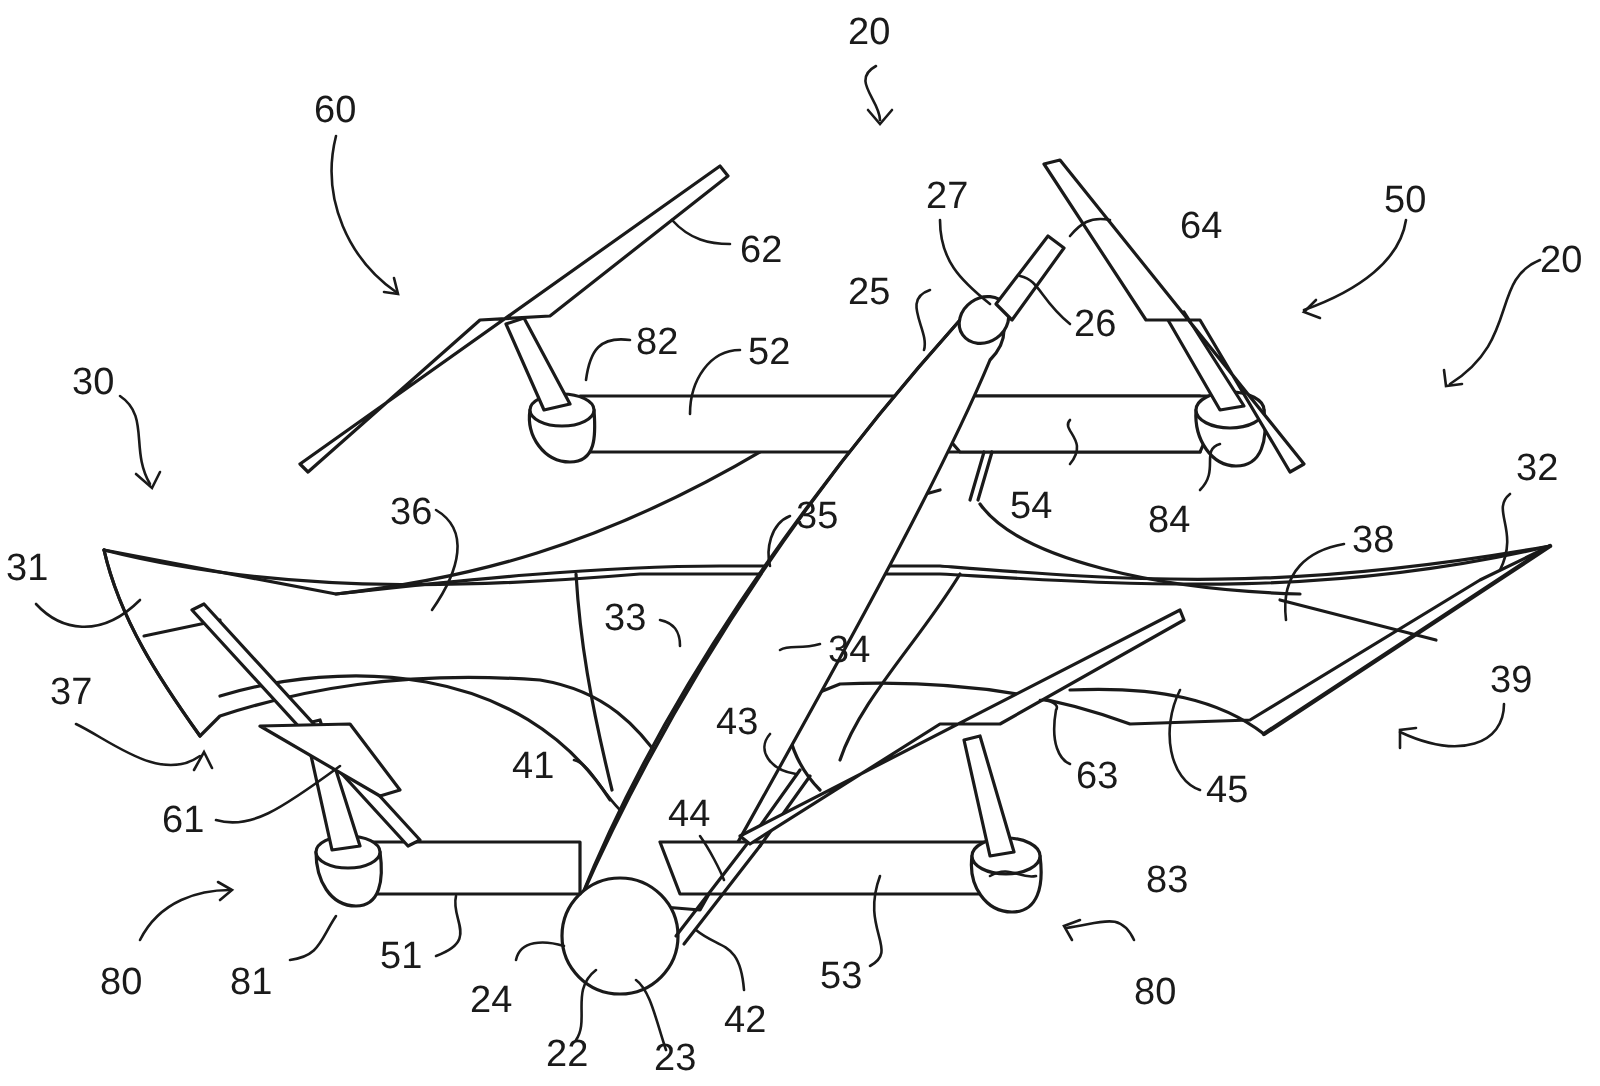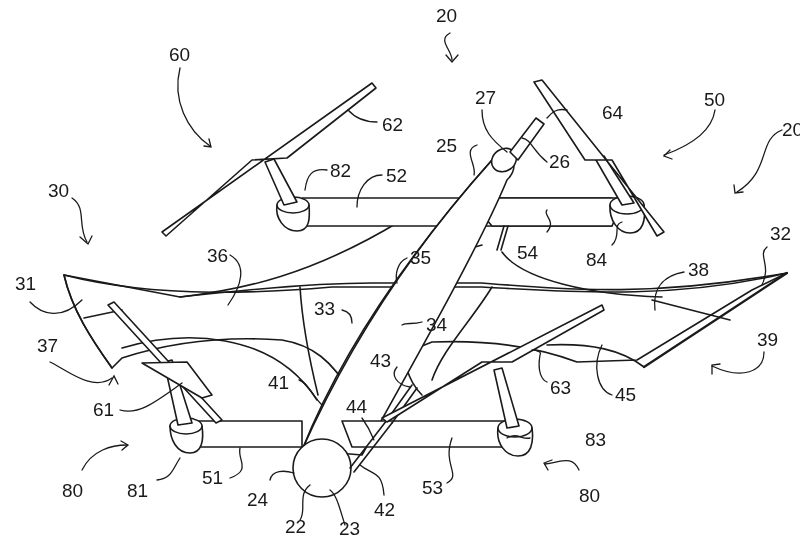--- a/index.html
+++ b/index.html
@@ -1,17 +1,17 @@
 <!DOCTYPE html>
 <html><head>
 <meta charset="utf-8">
 <style>
   html, body { margin: 0; padding: 0; background: #ffffff; }
   body { width: 800px; height: 543px; overflow: hidden; }
-  #figure { position: absolute; left: 12px; top: 0; width: 689px; height: 543px; }
+  #figure { position: absolute; left: 0; top: 0; width: 689px; height: 543px; }
   svg { display: block; }
   .ln { fill: none; stroke: #1a1a1a; stroke-width: 1.6; stroke-linejoin: round; stroke-linecap: round; }
   .lnf { fill: #ffffff; stroke: #1a1a1a; stroke-width: 1.6; stroke-linejoin: round; stroke-linecap: round; }
   .thick { stroke-width: 2.2; }
   .lead { fill: none; stroke: #1a1a1a; stroke-width: 1.3; stroke-linecap: round; }
   .lbl { font-family: "Liberation Sans", sans-serif; font-size: 19px; fill: #1a1a1a; }
 </style>
 </head>
 <body>
 

